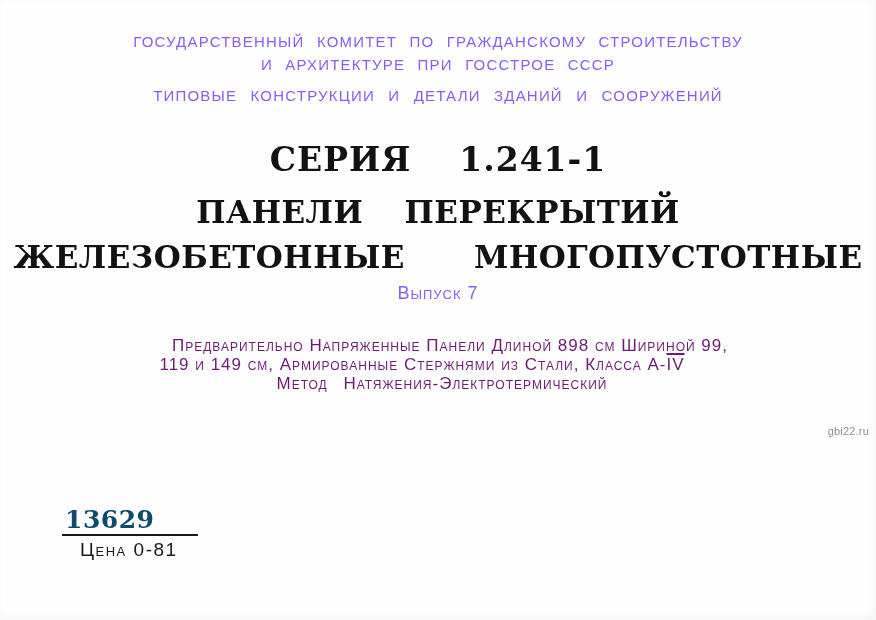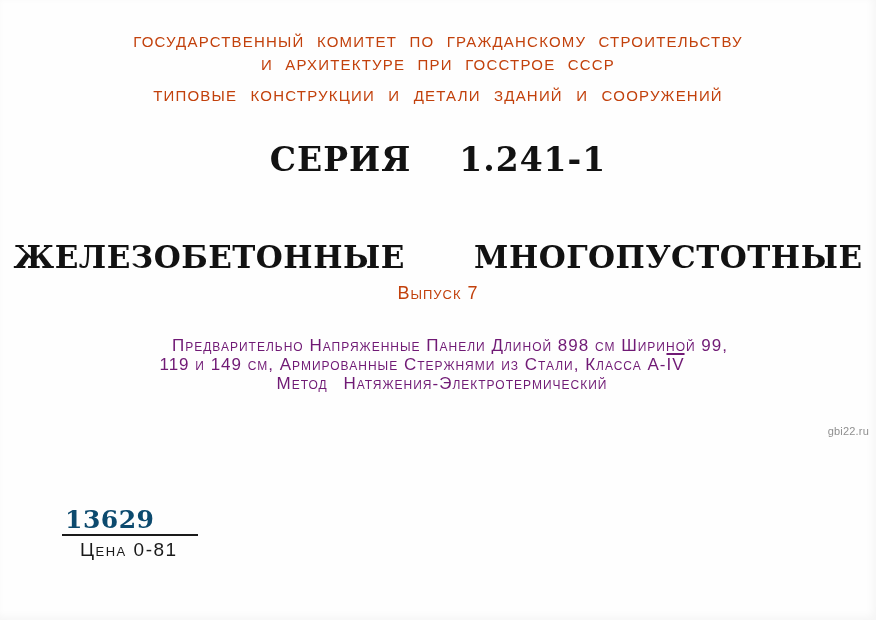--- a/index.html
+++ b/index.html
@@ -17,21 +17,21 @@
     box-shadow: inset -3px -3px 8px rgba(0,0,0,0.04);
   }
   .center-line {
     position: absolute; left: 0; right: 0;
     text-align: center;
     white-space: nowrap;
   }
   
   .hand {
     font-family: "Liberation Sans", sans-serif;
-    color: #c2410c;
+    color: #8b5cf6;
     letter-spacing: 1.2px;
   }
   .org { font-size: 15px; word-spacing: 7px; }
   .collection { font-size: 15px; word-spacing: 8px; }
   
   .display {
     font-family: "DejaVu Serif", "Liberation Serif", serif;
     font-weight: bold;
     color: #121212;
   }
@@ -94,20 +94,21 @@
   <div class="center-line hand org" style="top:33px">ГОСУДАРСТВЕННЫЙ КОМИТЕТ ПО ГРАЖДАНСКОМУ СТРОИТЕЛЬСТВУ</div>
 
   <div class="center-line hand collection" style="top:87px">ТИПОВЫЕ КОНСТРУКЦИИ И ДЕТАЛИ ЗДАНИЙ И СООРУЖЕНИЙ</div>
 
   <div class="center-line hand org" style="top:56px">И АРХИТЕКТУРЕ ПРИ ГОССТРОЕ СССР</div>
 
   <div class="center-line display series">
     <span>СЕРИЯ</span><span class="num">1.241-1</span>
   </div>
 
+  <div class="center-line display title1">ПАНЕЛИ ПЕРЕКРЫТИЙ</div>
 
   <div class="center-line display title2">ЖЕЛЕЗОБЕТОННЫЕ МНОГОПУСТОТНЫЕ</div>
 
   <div class="center-line hand issue">Выпуск 7</div>
 
   <div class="desc hand">
     <div class="l1">Предварительно Напряженные Панели Длиной 898 см Шириной 99,</div>
     <div class="l2">
       <span>119 и 149 см, Армированные Стержнями из Стали, Класса А-</span><span class="overlined">IV</span>
     </div>

